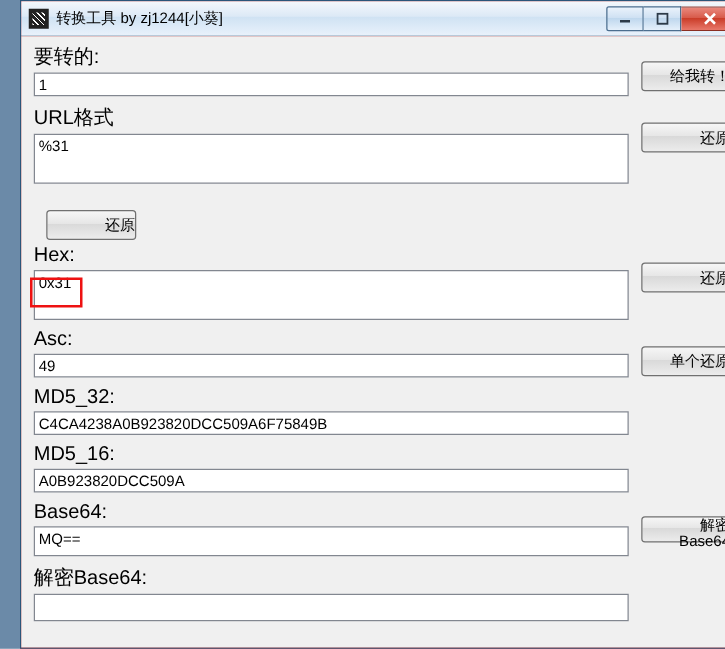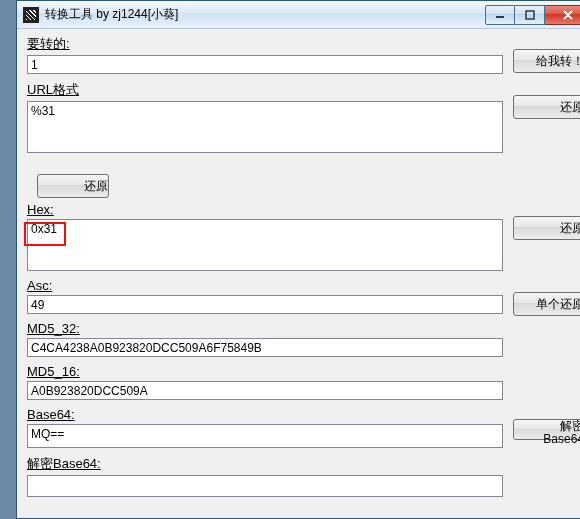--- a/index.html
+++ b/index.html
@@ -68,35 +68,35 @@
     overflow:hidden;
     position:relative;
   }
   .row {
     display:flex;
     align-items:flex-start;
     margin-bottom:4px;
   }
   .col-main { flex:1; min-width:0; }
   .col-side { width:74px; margin-left:10px; display:flex; align-items:flex-start;}
-  .label { color:#000; margin-bottom:2px; font-size:13px;text-decoration:underline; }
+  .label { color:#000; margin-bottom:2px; font-size:16px; }
   .tbox {
     width:100%;
     background:#fff;
     border:1px solid #828790;
     font-family: Tahoma, "SimSun", sans-serif;
     font-size:12px;
     padding:2px 3px;
     resize:none;
     line-height:14px;
     color:#000;
     overflow:hidden;
   }
   .tbox.single { height:19px; }
-  .tbox.multi { height:52px; }
+  .tbox.multi { height:40px; }
   .btn {
     width:72px;
     height:24px;
     background: linear-gradient(#f6f6f6,#e6e6e6 45%,#d9d9d9 46%,#ececec);
     border:1px solid #707070;
     border-radius:3px;
     font-size:12px;
     font-family:"SimSun","Microsoft YaHei",sans-serif;
     text-align:right;
     padding:0;

